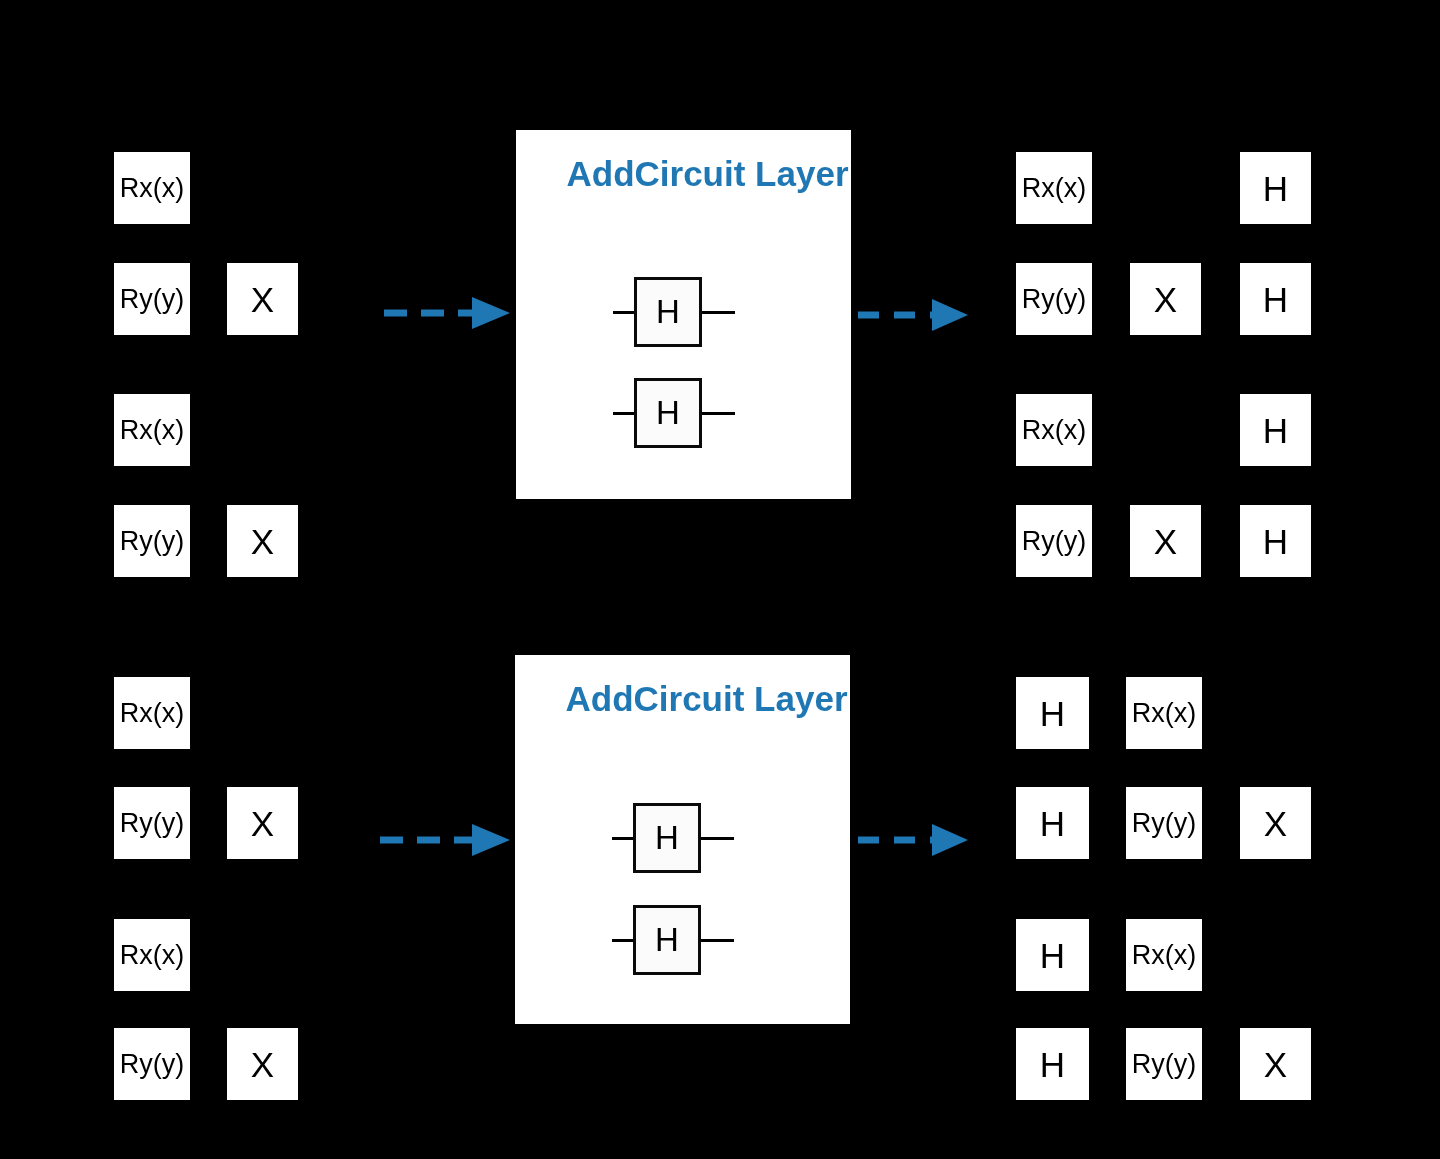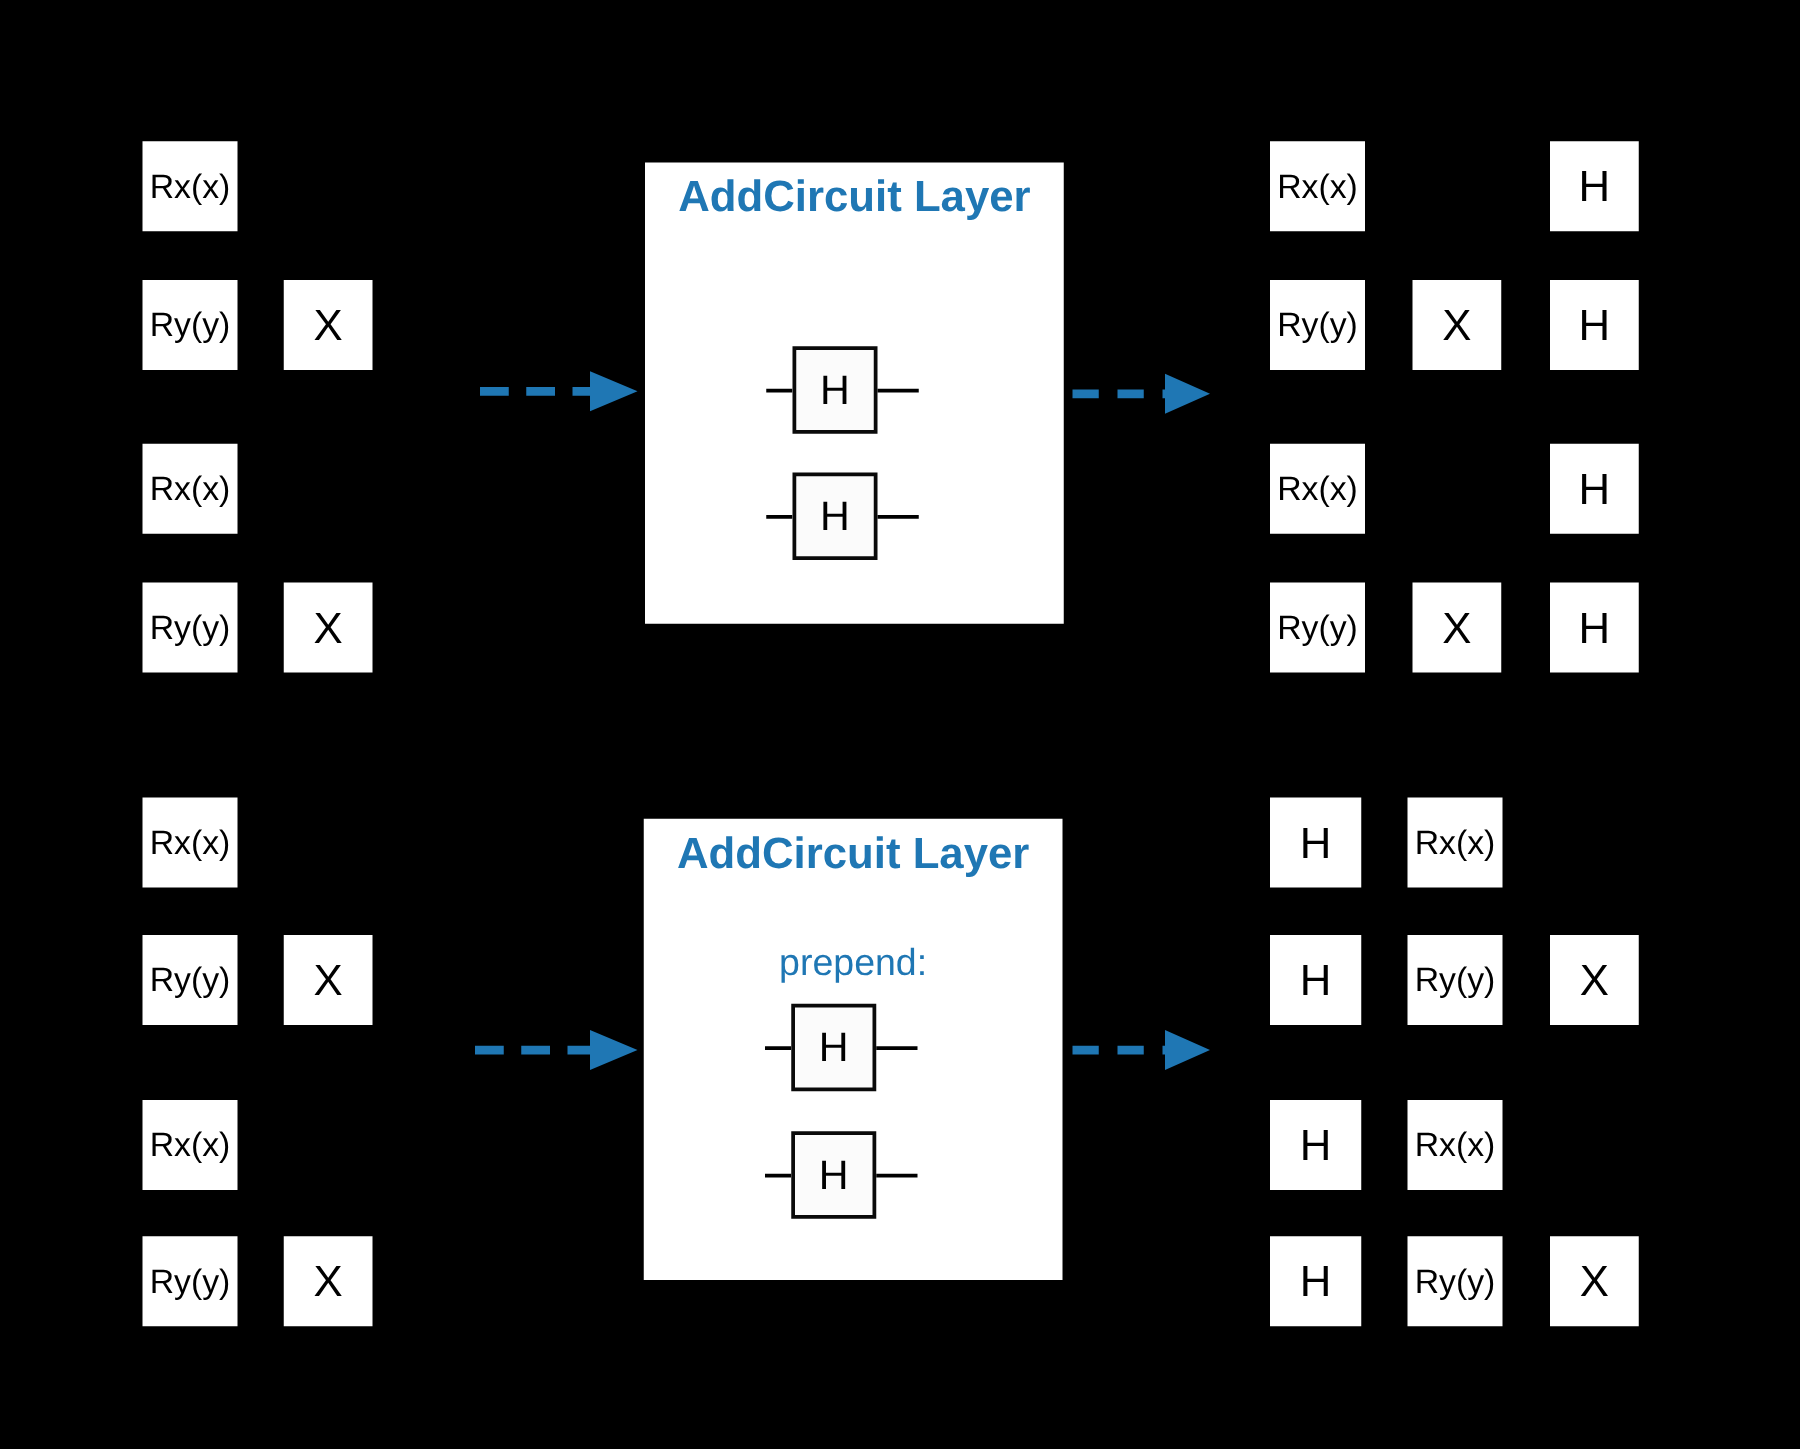--- a/index.html
+++ b/index.html
@@ -4,32 +4,32 @@
 <style>
   html,body{margin:0;padding:0;background:#000;}
   #canvas{
     position:relative;width:1440px;height:1159px;background:#000;overflow:hidden;
     font-family:"Liberation Sans",sans-serif;
   }
   
   .gate{
     position:absolute;background:#fff;color:#000;
     display:flex;align-items:center;justify-content:center;
-    width:71px;height:72px;box-sizing:border-box;
+    width:71px;height:72px;box-sizing:border-box;margin-top:39px;
   }
   .gate.wide{width:76px;}
   .gate .lbl{font-size:27px;line-height:1;}
   .gate.letter .lbl{font-size:35px;}
   
   .panel{
     position:absolute;width:335px;height:369px;background:#fff;box-sizing:border-box;
   }
   .panel-title{
-    position:absolute;left:0;top:8px;width:100%;text-align:center;
-    font-weight:bold;font-size:35px;letter-spacing:0px;
+    position:absolute;left:0;top:24px;width:100%;text-align:center;
+    font-weight:bold;font-size:35px;letter-spacing:0px;padding-left:24px;
   }
   .mode-label{
     position:absolute;left:0;top:99px;width:100%;text-align:center;
     font-size:30px;
   }
   .panel-gate{
     position:absolute;left:97px;display:flex;align-items:center;height:70px;
   }
   .panel-gate .wire{height:3px;background:#000;}
   .panel-gate .wire.l{width:21px;}
@@ -147,21 +147,20 @@
       </div>
   </div>
 
   <svg class="arrow-svg" style="left:378px;top:823px;" width="134" height="34" viewBox="0 0 134 34">
     <line x1="2" y1="17" x2="94" y2="17" stroke="#1f77b4" stroke-width="7" stroke-dasharray="23 14"></line>
     <polygon points="94,1 94,33 132,17" fill="#1f77b4"></polygon>
   </svg>
 
   <div class="panel" style="left:515px;top:655px;">
     <div class="panel-title" style="color:#1f77b4;">AddCircuit Layer</div>
-    <div class="mode-label" style="color:#1f77b4;">prepend:</div>
     <div class="panel-gate" style="top:148px;">
       <span class="wire l"></span>
       <span class="hbox">H</span>
       <span class="wire r"></span>
     </div>
     <div class="panel-gate" style="top:250px;">
       <span class="wire l"></span>
       <span class="hbox">H</span>
       <span class="wire r"></span>
     </div>

